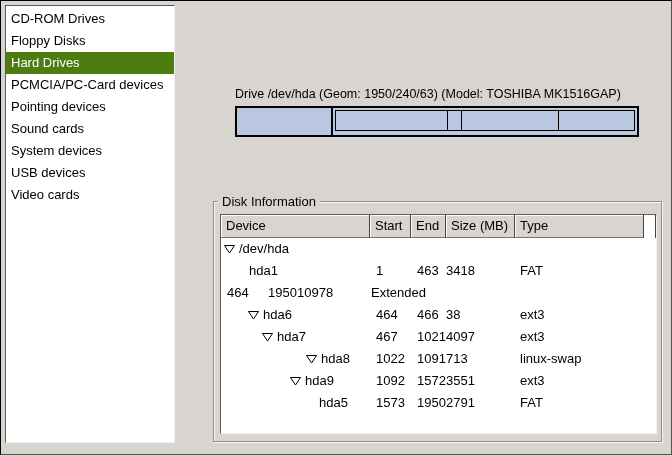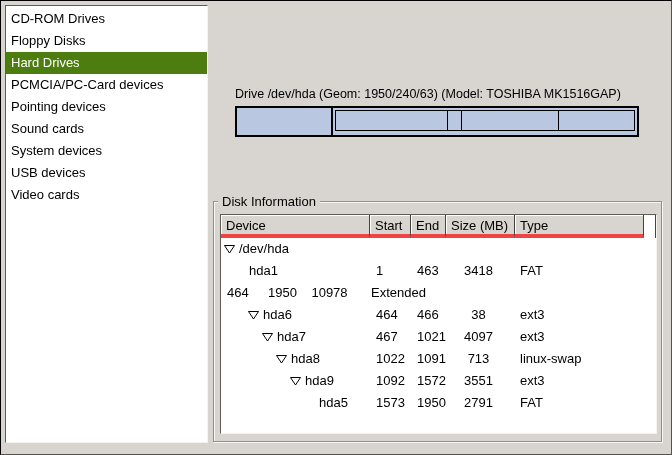--- a/index.html
+++ b/index.html
@@ -10,21 +10,21 @@
     background:#d8d5d0;
   }
   #app{
     position:relative;width:672px;height:455px;box-sizing:border-box;
     border-top:1px solid #000;border-left:1px solid #000;
     border-right:1px solid #56534e;border-bottom:1px solid #56534e;
     background:#d8d5d0;
   }
   
   .sidebar{
-    position:absolute;left:4px;top:4px;width:203px;height:438px;
+    position:absolute;left:4px;top:4px;width:170px;height:438px;
     background:#fff;box-sizing:border-box;
     border:1px solid;border-color:#5f5b54 #f4f3f0 #f4f3f0 #5f5b54;
     padding-top:2px;
   }
   .side-item{
     height:22px;line-height:22px;padding-left:5px;
     white-space:nowrap;cursor:default;
   }
   .side-item.selected{background:#4d7c0f;color:#fff;}
   
@@ -59,35 +59,35 @@
   
   .table{
     position:absolute;left:219px;top:213px;width:437px;height:220px;
     box-sizing:border-box;background:#fff;
     border:1px solid;border-color:#5f5b54 #f4f3f0 #f4f3f0 #5f5b54;
     overflow:hidden;
   }
   .thead{display:flex;height:23px;}
   .th{
     box-sizing:border-box;background:#d8d5d0;
-    border-right:1px solid #45433f;border-bottom:4px solid #ef4444;
+    border-right:1px solid #45433f;border-bottom:1px solid #ef4444;
     box-shadow:inset 1px 1px 0 #fff;
     padding-left:5px;line-height:21px;white-space:nowrap;cursor:default;
   }
   .th-filler{flex:1;background:#fff;border-bottom:none;}
   .c-dev{flex:0 0 149px;}
   .c-start{flex:0 0 41px;}
   .c-end{flex:0 0 35px;}
   .c-size{flex:0 0 69px;}
   .c-type{flex:0 0 129px;}
   .trow{display:flex;height:22px;line-height:22px;}
   .td{box-sizing:border-box;white-space:nowrap;overflow:hidden;}
   .td.c-dev{display:flex;align-items:center;}
   .td.c-start,.td.c-end{padding-left:6px;}
-  .td.c-size{text-align:center;padding-right:4px;}
+  .td.c-size{text-align:left;padding-right:4px;}
   .td.c-type{padding-left:5px;}
   .tri{
     display:inline-block;width:11px;height:9px;margin-right:4px;flex:0 0 11px;
   }
   .tri svg{display:block;}
   .tri.hidden{visibility:hidden;}
 </style>
 </head>
 <body>
 
@@ -193,21 +193,21 @@
           </span>
         <span>hda7</span>
       </div>
       <div class="td c-start">467</div>
       <div class="td c-end">1021</div>
       <div class="td c-size">4097</div>
       <div class="td c-type">ext3</div>
     </div>
 
     <div class="trow">
-      <div class="td c-dev" style="padding-left:55px">
+      <div class="td c-dev" style="padding-left:85px">
         <span class="tri">
             <svg width="11" height="9" viewBox="0 0 11 9">
               <path d="M0.5 0.5 H10.5 L5.5 8 Z" fill="none" stroke="#000"></path>
             </svg>
           </span>
         <span>hda8</span>
       </div>
       <div class="td c-start">1022</div>
       <div class="td c-end">1091</div>
       <div class="td c-size">713</div>

